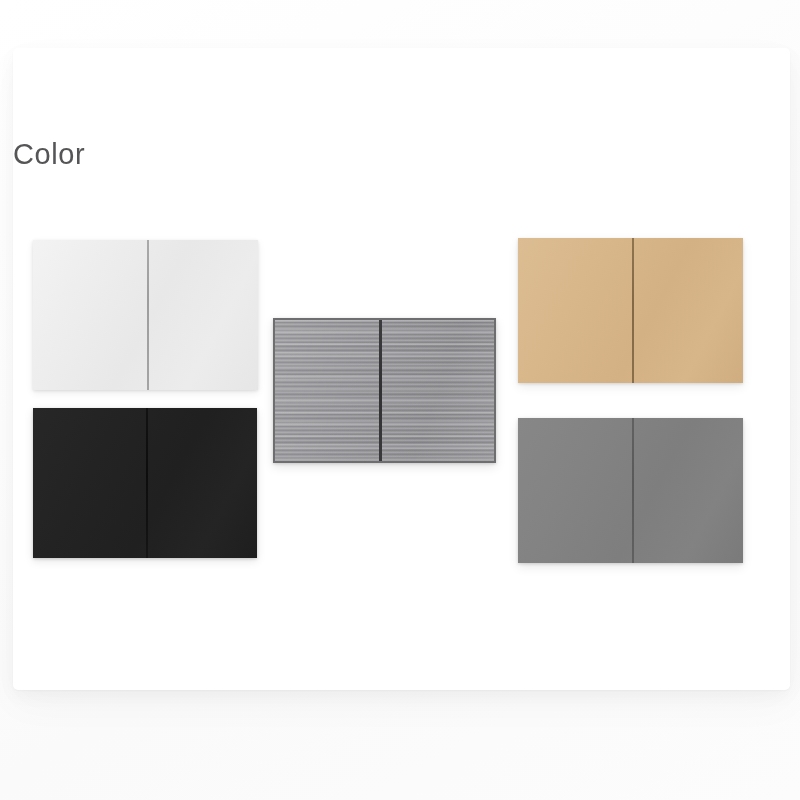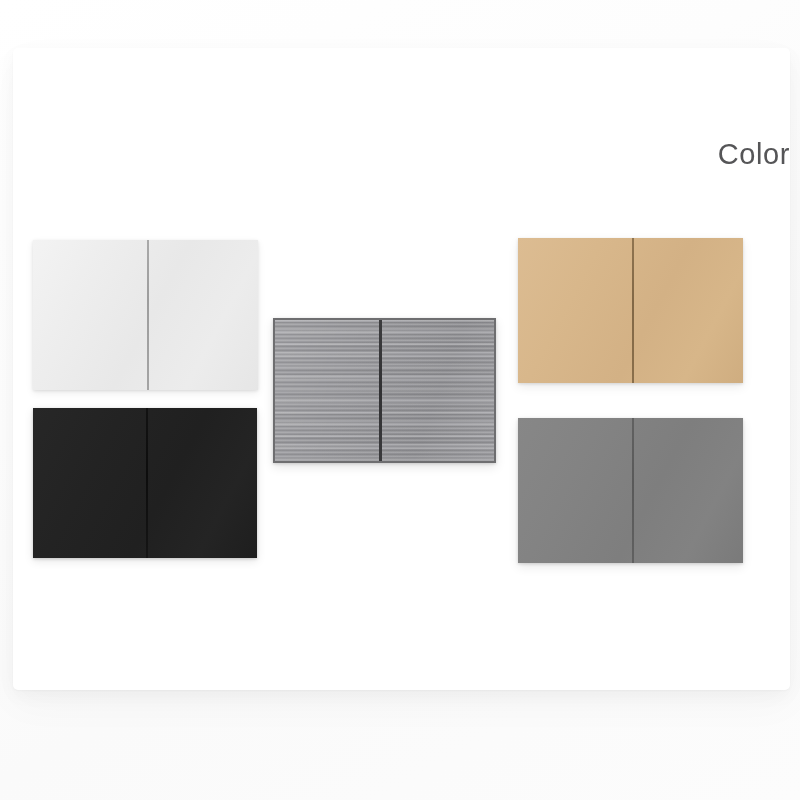--- a/index.html
+++ b/index.html
@@ -36,21 +36,21 @@
       0 6px 18px rgba(0,0,0,0.035),
       0 14px 40px rgba(0,0,0,0.030);
   }
 
   
   #page-title {
     position: absolute;
     left: 0;
     top: 92px;
     width: 777px;
-    text-align: right;
+    text-align: left;
     font-family: "Liberation Sans", sans-serif;
     font-size: 29px;
     font-weight: 300;
     letter-spacing: 0.6px;
     color: #555557;
     line-height: 1;
     user-select: none;
   }
 
   

